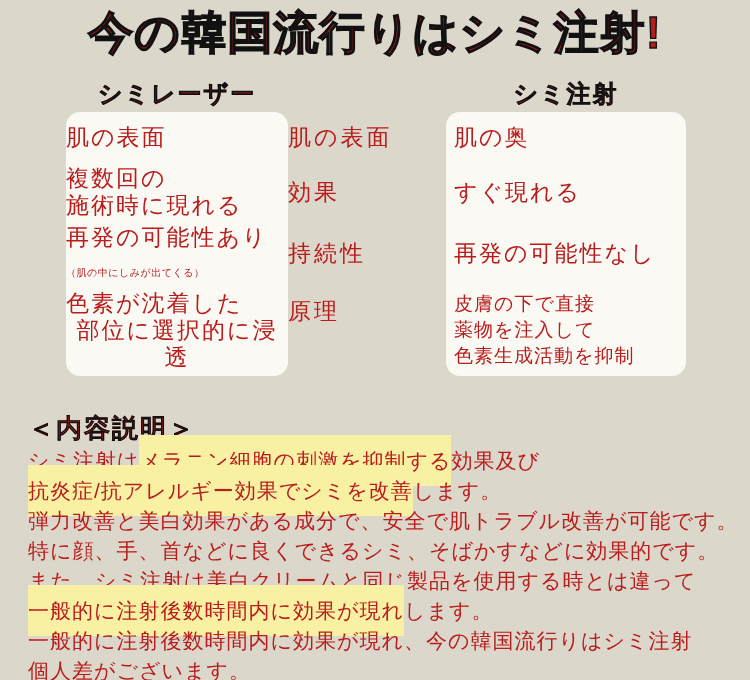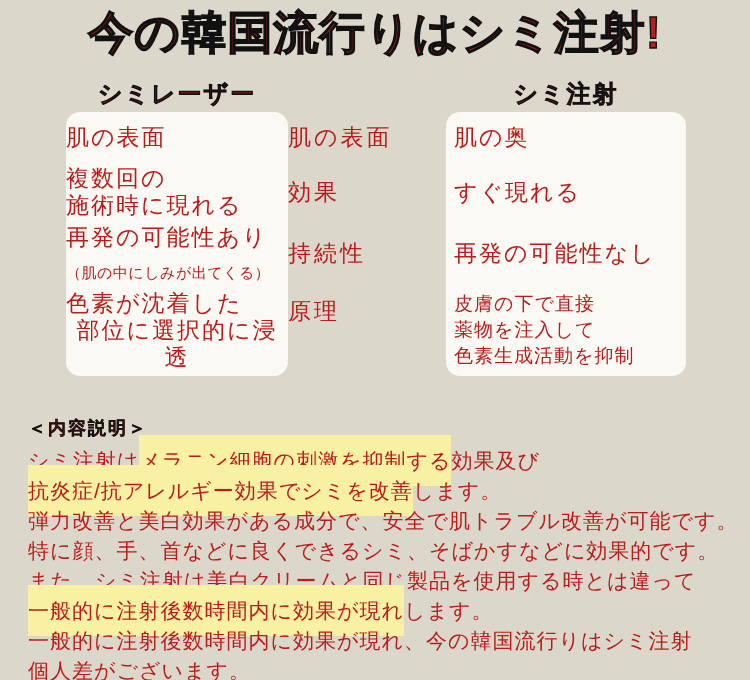--- a/index.html
+++ b/index.html
@@ -64,36 +64,36 @@
   .h1 { height: 50px; }
   .h2 { height: 60px; }
   .h3 { height: 62px; }
   .h4 { height: 92px; }
   .label {
     font-size: 23px;
     letter-spacing: 3px;
   }
   .label-principle { justify-content: flex-start; padding-top: 14px; }
   .note {
-    font-size: 15px;
+    font-size: 10px;
     letter-spacing: 0.5px;
     line-height: 19px;
     margin-top: 12px;
   }
   .small-lines { font-size: 19px; letter-spacing: 1px; line-height: 26px; }
   
   .explain {
     margin: 24px 0 0 28px;
     font-size: 21px;
     letter-spacing: 1px;
     line-height: 30px;
   }
   .explain-heading {
     font-weight: 700;
-    font-size: 18px;
+    font-size: 26px;
     letter-spacing: 2px;
     line-height: 28px;
     margin-bottom: 4px;
     -webkit-text-stroke: 0.4px #111;
   }
   .hl {
     background: #f8f0a2;
     padding: 14px 0;
   }
 </style>

